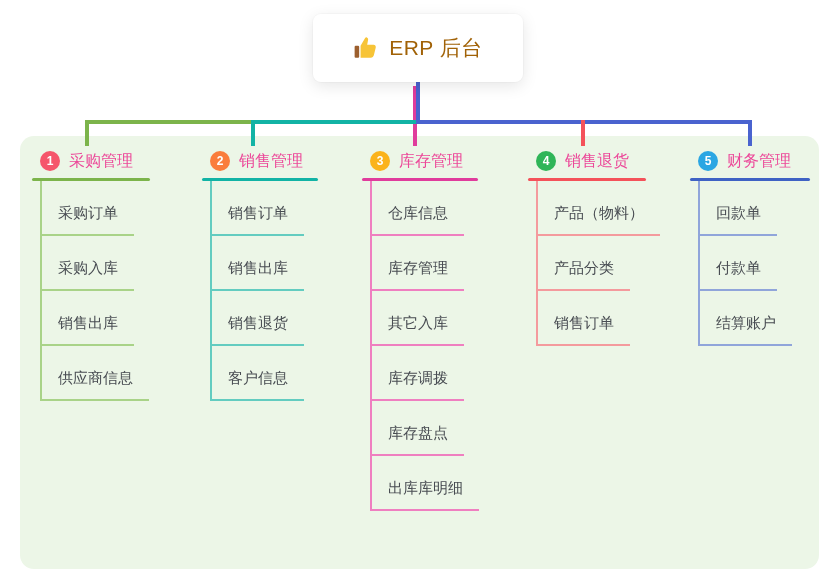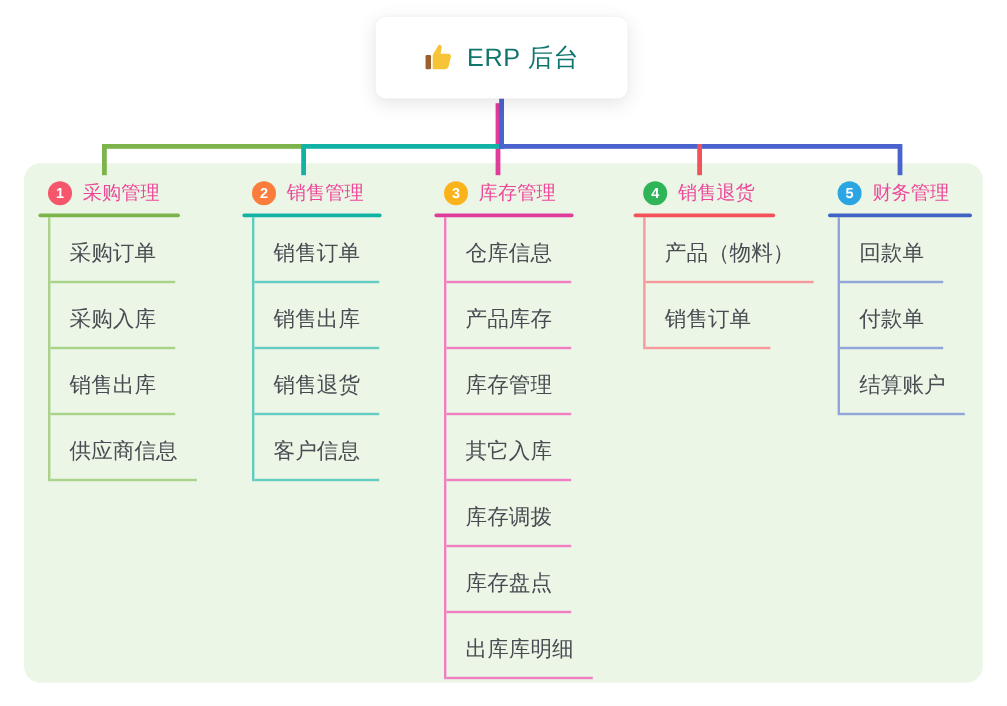--- a/index.html
+++ b/index.html
@@ -8,21 +8,21 @@
 
   
   .panel{position:absolute;left:20px;top:136px;width:799px;height:433px;
          background:#ecf6e7;border-radius:14px;}
 
   
   .root-node{position:absolute;left:313px;top:14px;width:210px;height:68px;
              background:#ffffff;border-radius:8px;
              box-shadow:0 4px 16px rgba(0,0,0,.10),0 0 0 1px rgba(0,0,0,.02);
              display:flex;align-items:center;justify-content:center;gap:10px;}
-  .root-label{font-size:21px;font-weight:500;color:#0f766e;letter-spacing:.5px;text-align:center;}
+  .root-label{font-size:21px;font-weight:500;color:#a16207;letter-spacing:.5px;text-align:center;}
   .thumb-icon{width:26px;height:26px;display:block;}
 
   
   .conn{position:absolute;}
   .trunk-magenta{left:413px;top:86px;width:4px;height:60px;}
   .bus0{left:86px;top:120px;width:168px;height:4px;}
   .bus1{left:252px;top:120px;width:166px;height:4px;}
   .bus2{left:416px;top:120px;width:334px;height:4px;}
   .drop0{left:85px;top:120px;width:4px;height:26px;}
   .drop1{left:251px;top:120px;width:4px;height:26px;}
@@ -41,21 +41,21 @@
   .branch-header{display:flex;align-items:center;gap:9px;height:30px;padding-left:8px;cursor:default;}
   .badge{width:20px;height:20px;border-radius:50%;background:var(--badge);
          color:#fff;font-size:12px;font-weight:bold;display:flex;
          align-items:center;justify-content:center;flex:0 0 auto;}
   .branch-label{font-size:16px;font-weight:500;color:#ec4899;white-space:nowrap;}
   .branch-rule{width:var(--w);height:3px;background:var(--main);margin-top:2px;border-radius:2px;}
 
   .children{margin-left:8px;border-left:2px solid var(--child);}
   .child{height:55px;display:flex;}
   .child-inner{align-self:flex-end;border-bottom:2px solid var(--child);
-               padding:0 16px 11px 16px;font-size:18px;color:#484c52;white-space:nowrap;margin-top:32px;}
+               padding:0 16px 11px 16px;font-size:15px;color:#484c52;white-space:nowrap;margin-top:32px;}
 </style>
 </head>
 <body>
 
 <div class="canvas">
 
   <div class="panel"></div>
 
   <div class="conn trunk-magenta" style="background: rgb(224, 60, 156);"></div>
   <div class="conn bus0" style="background: rgb(124, 180, 75);"></div>
@@ -122,23 +122,20 @@
     <div class="branch-header">
       <span class="badge">3</span>
       <span class="branch-label">库存管理</span>
     </div>
     <div class="branch-rule"></div>
     <div class="children">
           <div class="child">
     <span class="child-inner">仓库信息</span>
   </div>
           <div class="child">
-    <span class="child-inner">产品库存</span>
-  </div>
-          <div class="child">
     <span class="child-inner">库存管理</span>
   </div>
           <div class="child">
     <span class="child-inner">其它入库</span>
   </div>
           <div class="child">
     <span class="child-inner">库存调拨</span>
   </div>
           <div class="child">
     <span class="child-inner">库存盘点</span>
@@ -150,20 +147,23 @@
   </div>
       <div class="branch b4" style="--main: #f4525a; --child: #f49a9d; --badge: #2fb558;">
     <div class="branch-header">
       <span class="badge">4</span>
       <span class="branch-label">销售退货</span>
     </div>
     <div class="branch-rule"></div>
     <div class="children">
           <div class="child">
     <span class="child-inner">产品（物料）</span>
+  </div>
+          <div class="child">
+    <span class="child-inner">产品分类</span>
   </div>
           <div class="child">
     <span class="child-inner">销售订单</span>
   </div>
         </div>
   </div>
       <div class="branch b5" style="--main: #3f62c4; --child: #90a5da; --badge: #2ba6e3;">
     <div class="branch-header">
       <span class="badge">5</span>
       <span class="branch-label">财务管理</span>

